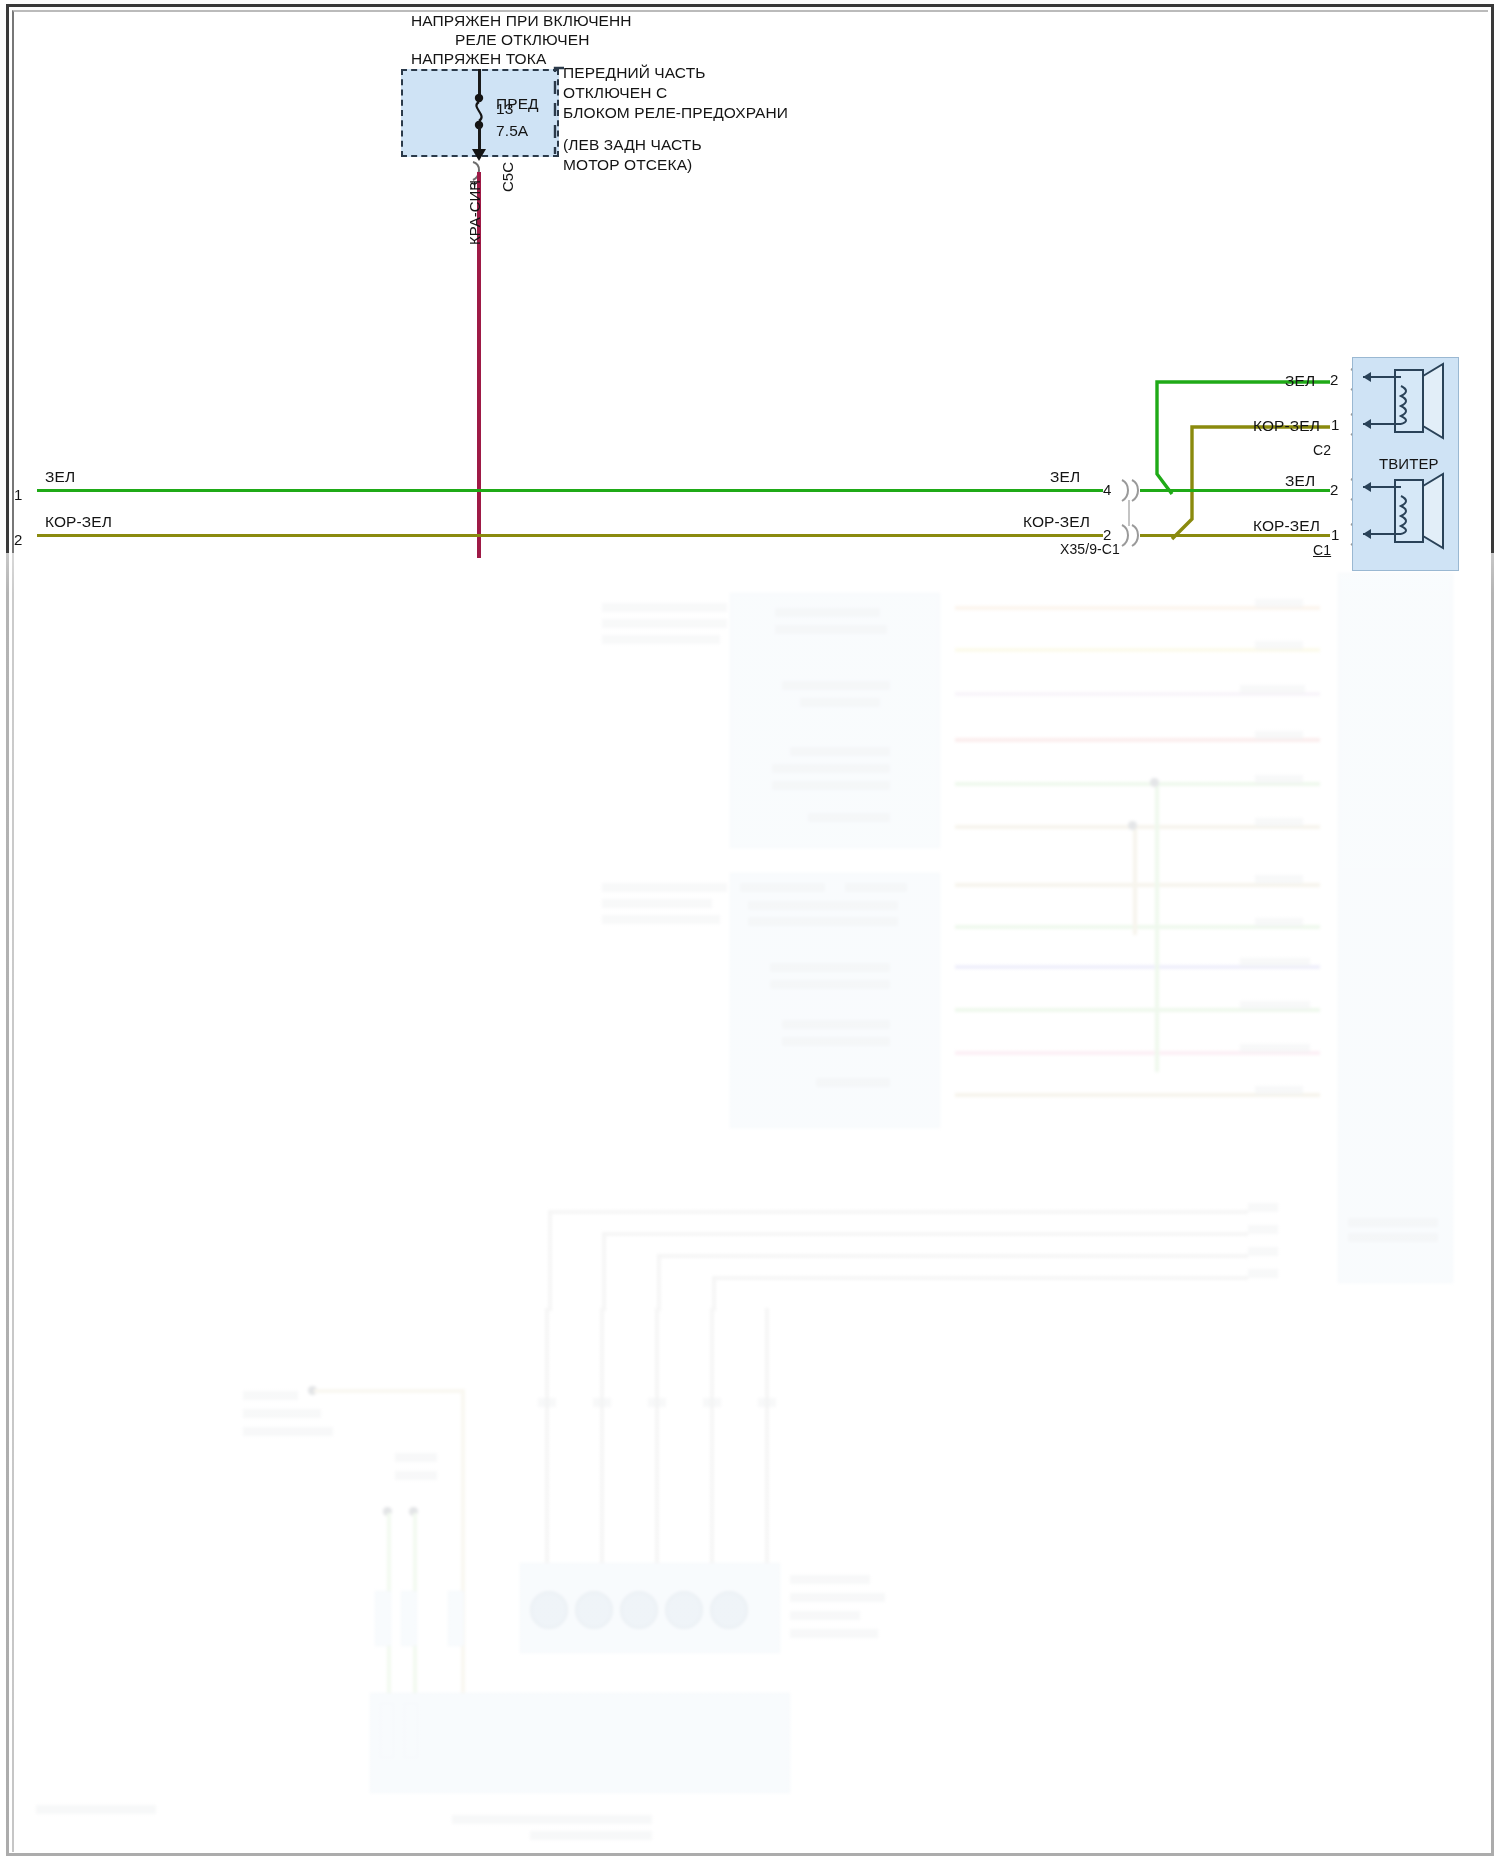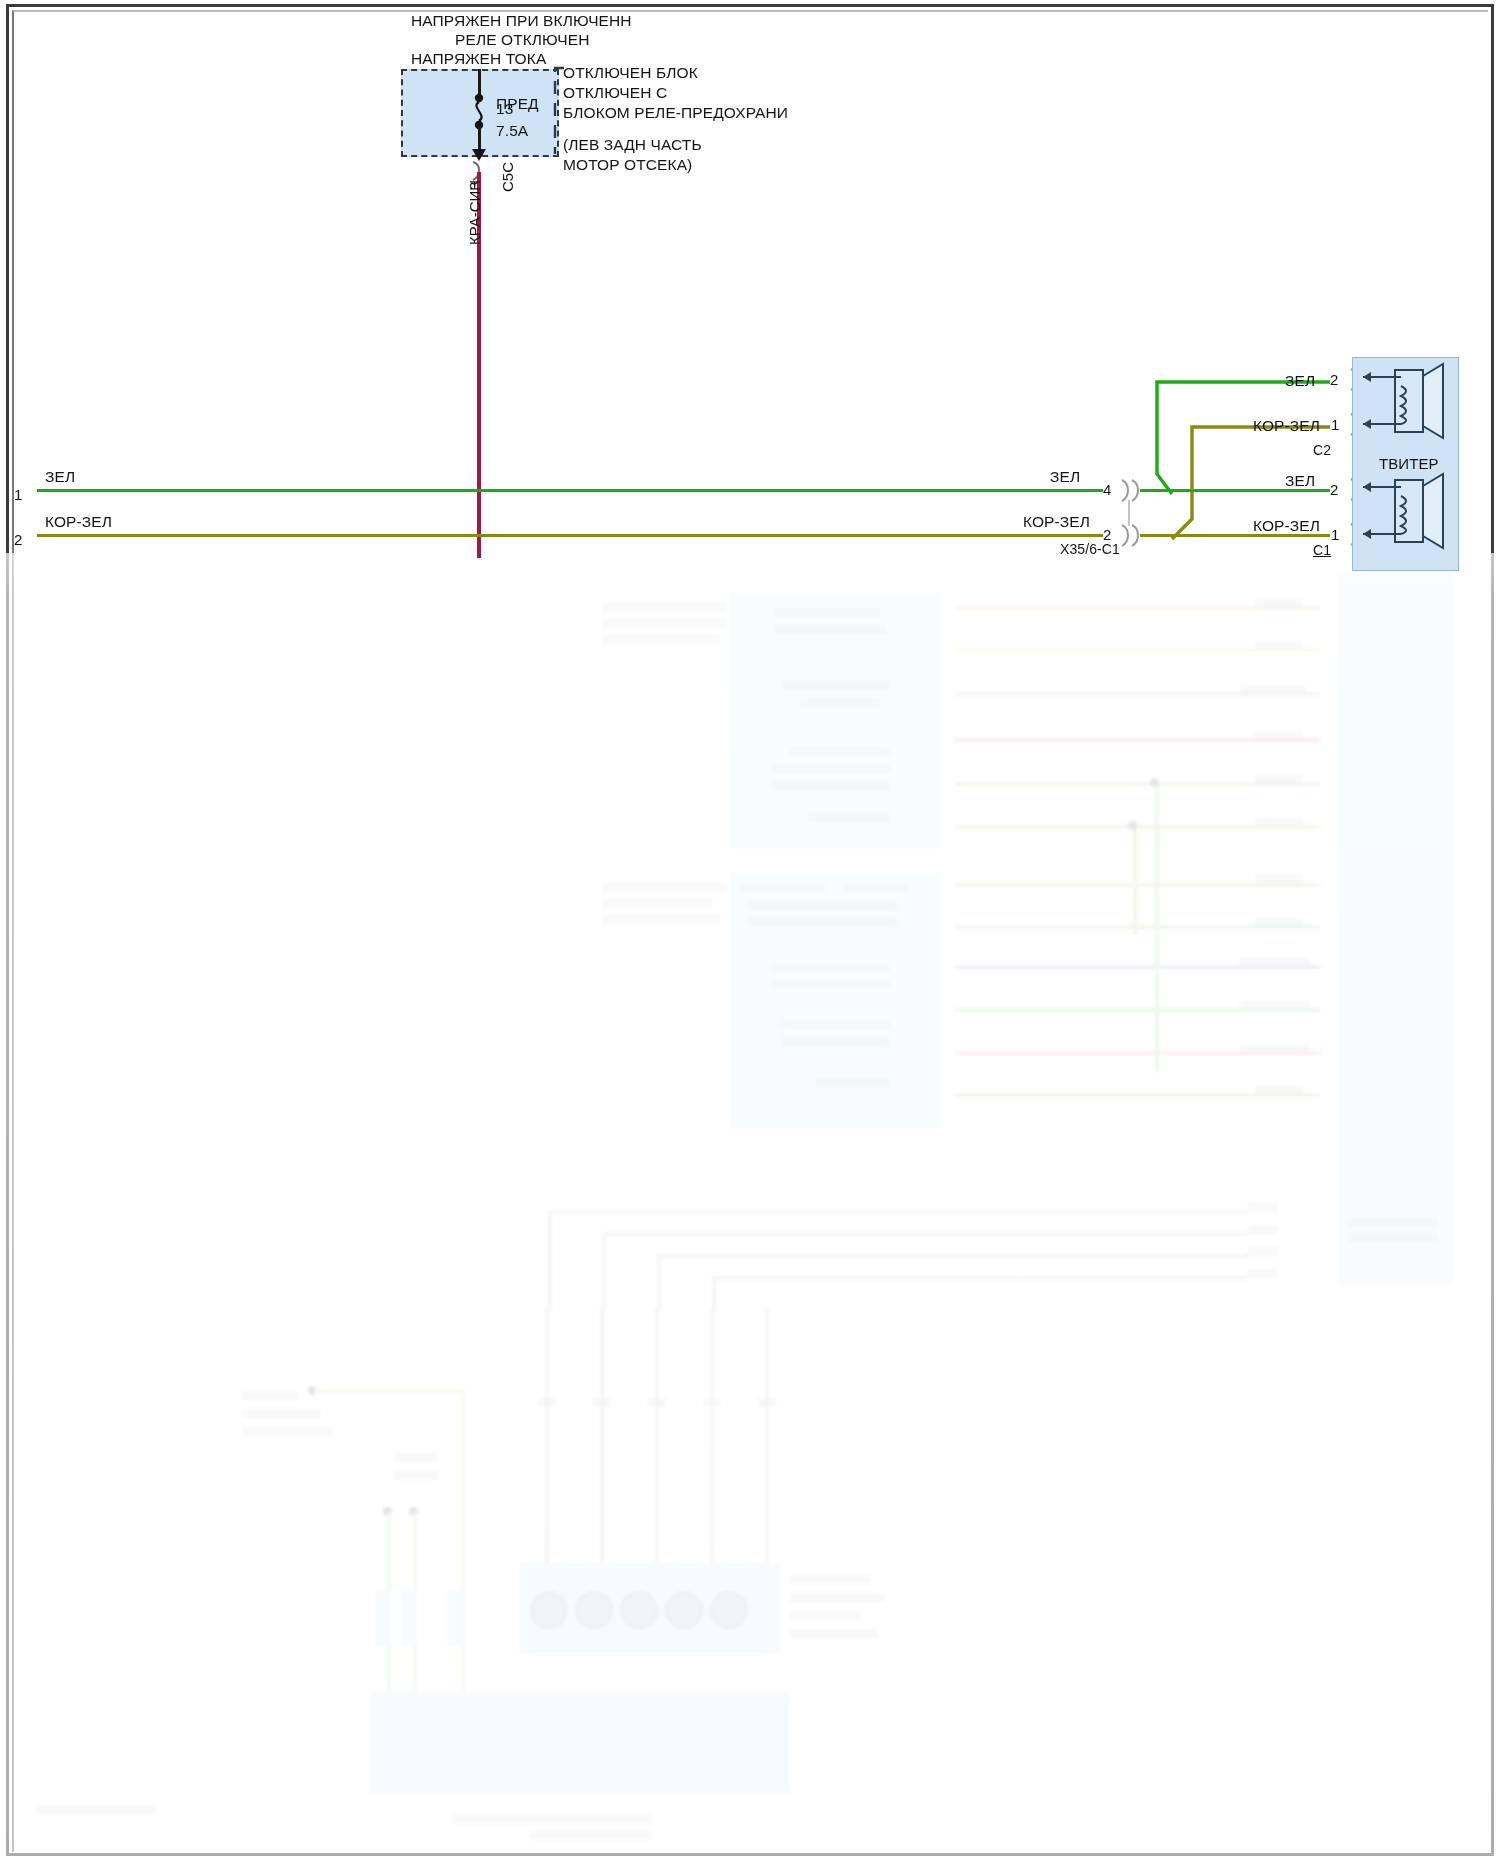--- a/index.html
+++ b/index.html
@@ -260,21 +260,21 @@
     <path d="M9 15 L2 3 L16 3 Z" fill="#141414"></path>
   </svg>
 
   <div class="txt" style="left:496px;top:95px;">ПРЕД</div>
   <div class="txt" style="left:496px;top:100px;">13</div>
   <div class="txt" style="left:496px;top:122px;">7.5A</div>
 
   <svg style="position:absolute;left:552px;top:66px;width:14px;height:90px;">
     <path d="M12 2 L3 2 L3 88" stroke="#2b3a4a" stroke-width="2.4" fill="none" stroke-dasharray="13 9"></path>
   </svg>
-  <div class="txt" style="left:563px;top:64px;">ОТКЛЮЧЕН БЛОК</div>
+  <div class="txt" style="left:563px;top:64px;">ПЕРЕДНИЙ ЧАСТЬ</div>
   <div class="txt" style="left:563px;top:84px;">ОТКЛЮЧЕН С</div>
   <div class="txt" style="left:563px;top:104px;">БЛОКОМ РЕЛЕ-ПРЕДОХРАНИ</div>
   <div class="txt" style="left:563px;top:136px;">(ЛЕВ ЗАДН ЧАСТЬ</div>
   <div class="txt" style="left:563px;top:156px;">МОТОР ОТСЕКА)</div>
 
   <div class="vtxt" style="left:466px;top:190px;font-size:15px;">3</div>
   <svg style="position:absolute;left:471px;top:160px;width:16px;height:22px;">
     <path d="M2 2 C 10 4, 10 16, 2 20" stroke="#6d6d6d" stroke-width="2" fill="none"></path>
   </svg>
   <div class="vtxt" style="left:499px;top:192px;">C5C</div>
@@ -287,21 +287,21 @@
   <div class="txt" style="left:45px;top:468px;">ЗЕЛ</div>
 
   <div class="txt pin" style="left:14px;top:531px;">2</div>
   <div class="wire wire-h olv" style="left:37px;top:534px;width:1066px;"></div>
   <div class="txt" style="left:45px;top:513px;">КОР-ЗЕЛ</div>
 
   <div class="txt" style="left:1050px;top:468px;">ЗЕЛ</div>
   <div class="txt pin" style="left:1103px;top:481px;">4</div>
   <div class="txt" style="left:1023px;top:513px;">КОР-ЗЕЛ</div>
   <div class="txt pin" style="left:1103px;top:526px;">2</div>
-  <div class="txt sm" style="left:1060px;top:540px;">X35/6-C1</div>
+  <div class="txt sm" style="left:1060px;top:540px;">X35/9-C1</div>
 
   <svg style="position:absolute;left:1118px;top:478px;width:24px;height:26px;">
     <path d="M4 2 C 12 6, 12 18, 4 23" stroke="#9a9a9a" stroke-width="2" fill="none"></path>
     <path d="M14 2 C 22 6, 22 18, 14 23" stroke="#9a9a9a" stroke-width="2" fill="none"></path>
   </svg>
   <svg style="position:absolute;left:1118px;top:523px;width:24px;height:26px;">
     <path d="M4 2 C 12 6, 12 18, 4 23" stroke="#9a9a9a" stroke-width="2" fill="none"></path>
     <path d="M14 2 C 22 6, 22 18, 14 23" stroke="#9a9a9a" stroke-width="2" fill="none"></path>
   </svg>
   <div style="position:absolute;left:1128px;top:500px;width:2px;height:26px;background:#c4c4c4;"></div>

